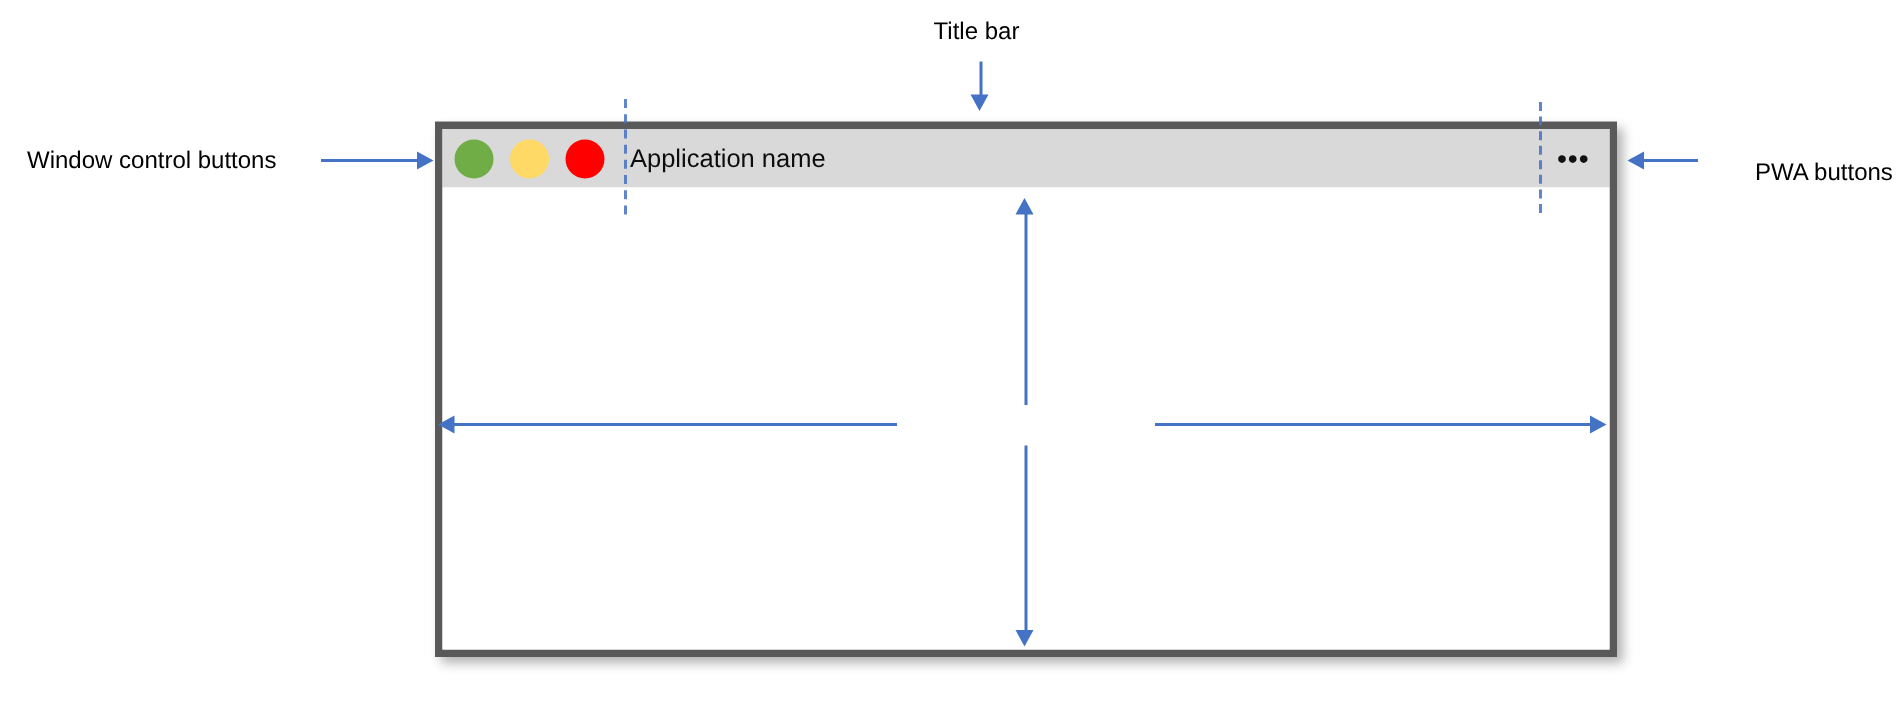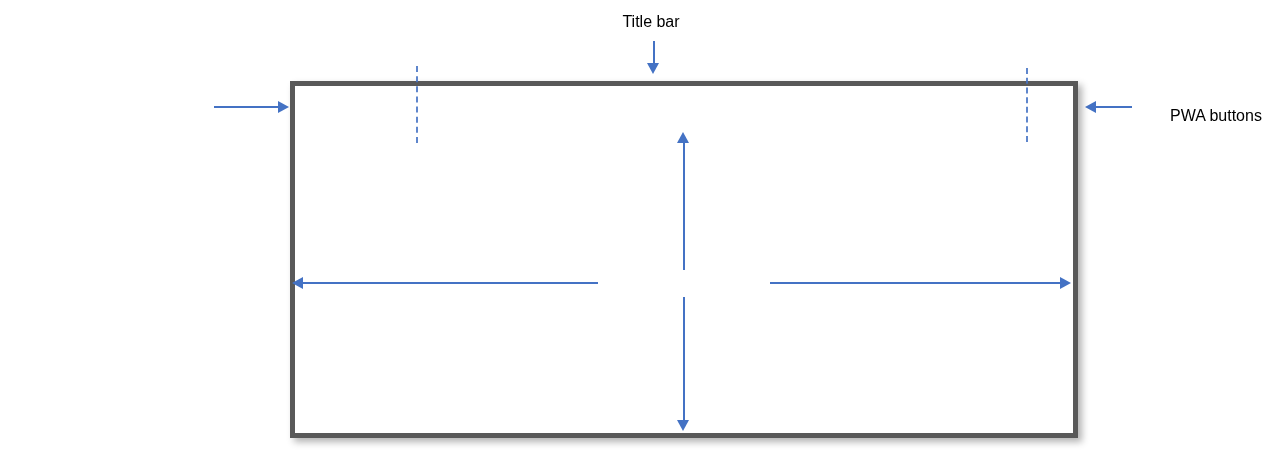--- a/index.html
+++ b/index.html
@@ -35,28 +35,36 @@
 </style>
 </head>
 <body>
 
 <div id="stage">
 
   <div class="label center" style="left:571px;top:12px;width:160px;">Title bar</div>
   <div class="vline" style="left:653px;top:41px;height:23px;"></div>
   <div class="ah ah-down" style="left:647px;top:63px;"></div>
 
+  <div class="label" style="left:18px;top:98px;">Window control buttons</div>
   <div class="hline" style="left:214px;top:106px;width:64px;"></div>
   <div class="ah ah-right" style="left:278px;top:101px;"></div>
 
   <div class="label" style="left:1141px;top:106px;margin-left:29px;">PWA buttons</div>
   <div class="ah ah-left" style="left:1085px;top:101px;"></div>
   <div class="hline" style="left:1096px;top:106px;width:36px;"></div>
 
   <div class="window">
+    <div class="titlebar">
+      <span class="circle" style="background-color: rgb(112, 173, 71);"></span>
+      <span class="circle" style="background-color: rgb(255, 217, 102);"></span>
+      <span class="circle" style="margin-right: 0px; background-color: rgb(255, 0, 0);"></span>
+      <span class="app-name">Application name</span>
+      <span class="pwa-menu">•••</span>
+    </div>
     <div class="content"></div>
   </div>
 
   <div class="dashline" style="left:416px;top:66px;height:77px;"></div>
   <div class="dashline" style="left:1026px;top:68px;height:74px;"></div>
 
 
   <div class="ah ah-left" style="left:292px;top:277px;"></div>
   <div class="hline" style="left:301px;top:282px;width:297px;"></div>
 

